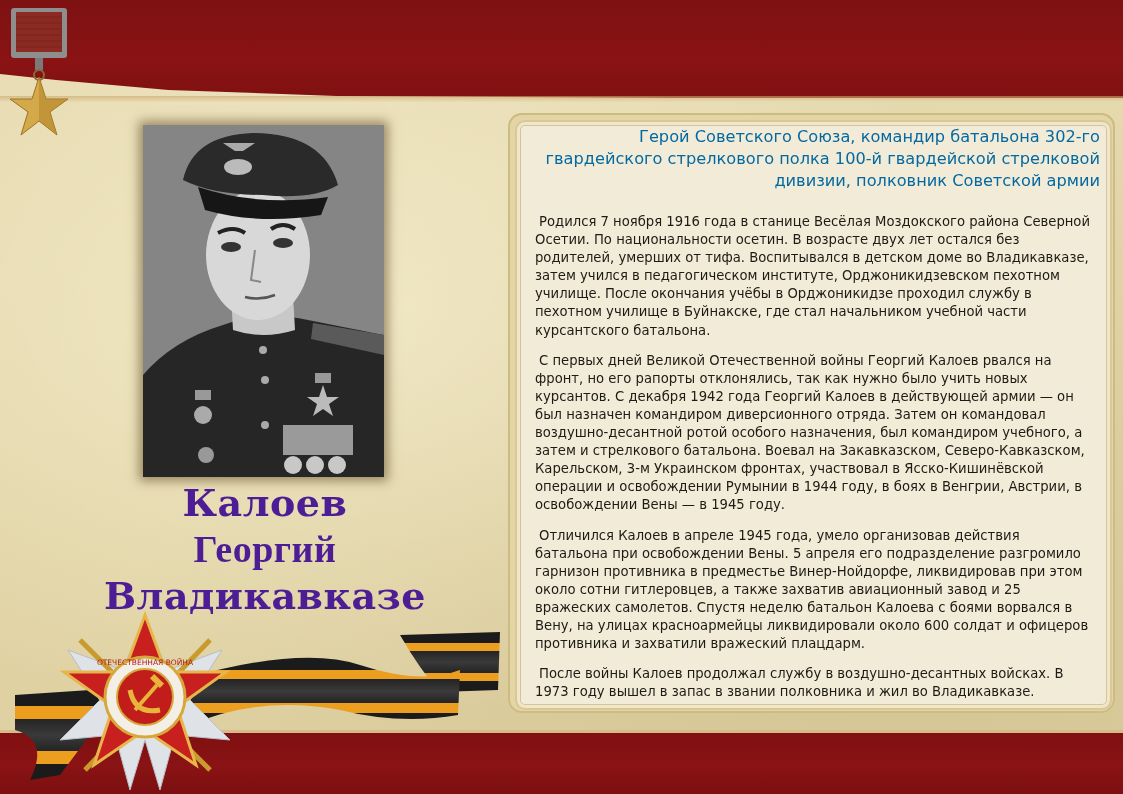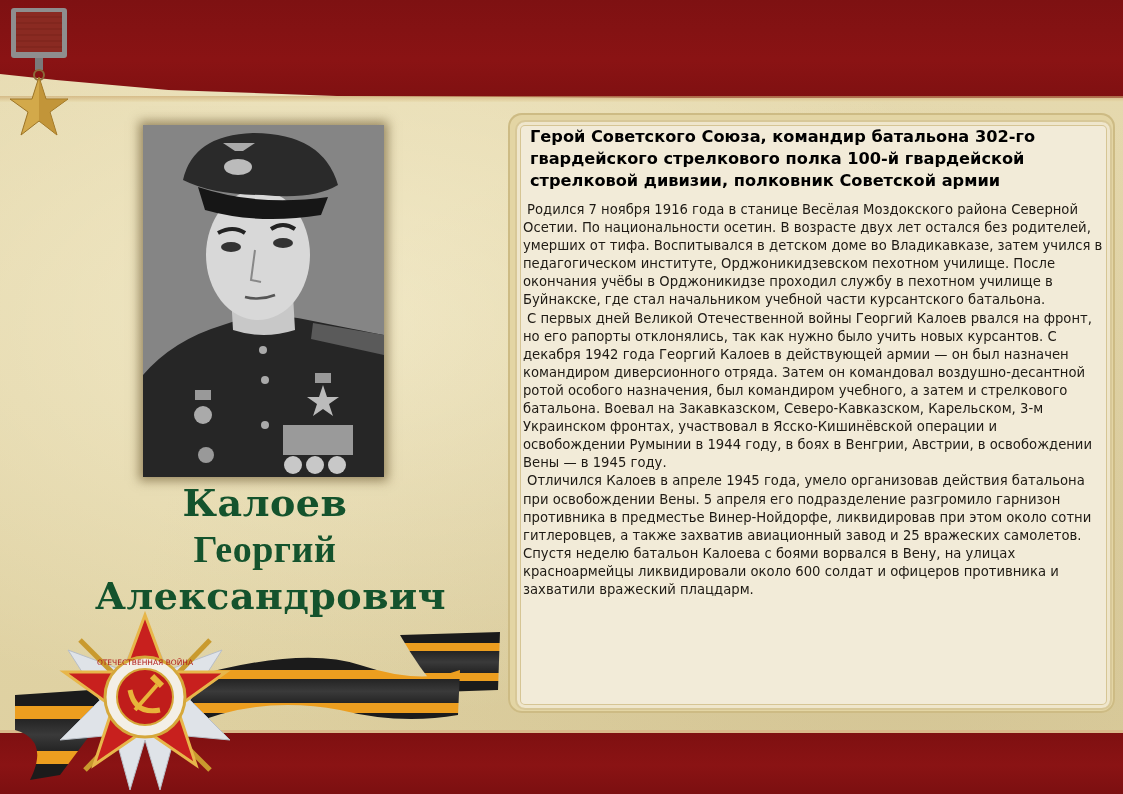--- a/index.html
+++ b/index.html
@@ -16,33 +16,33 @@
   .top-band-edge{position:absolute;left:0;top:96px;width:1123px;height:6px;
     background:linear-gradient(180deg,#c9a46a,#e8dcae);opacity:0.6;}
   .bottom-band{position:absolute;left:0;top:730px;width:1123px;height:64px;
     background:linear-gradient(180deg,#7f1011 0%,#8a1314 50%,#7a0f10 100%);
     border-top:3px solid #d9b98a;}
   .medal{position:absolute;left:8px;top:5px;width:62px;height:135px;}
   .photo-frame{position:absolute;left:143px;top:125px;width:241px;height:352px;
     background:linear-gradient(180deg,#8a8a8a 0%,#7a7a7a 40%,#3a3a3a 65%,#222 100%);
     box-shadow:0 0 10px 4px rgba(90,70,30,0.55);overflow:hidden;}
   .name{position:absolute;left:95px;width:340px;text-align:center;
-    color:#14532d;font-family:"DejaVu Serif",serif;font-weight:bold;
+    color:#4c1d95;font-family:"DejaVu Serif",serif;font-weight:bold;
     font-size:38px;letter-spacing:0.5px;line-height:46px;}
   .panel-outer{position:absolute;left:508px;top:113px;width:607px;height:600px;
     background:#e3d5a4;border-radius:14px;
     box-shadow:inset 0 0 0 2px #cdbb84;}
   .panel-inner{position:absolute;left:515px;top:120px;width:593px;height:586px;
     background:#f2ebd8;border:2px solid #d8c898;border-radius:10px;
     box-shadow:inset 0 0 0 3px #efe6cc,inset 0 0 0 4px #d6c594;}
-  .subtitle{position:absolute;left:530px;top:126px;width:570px;text-align:left;
-    color:#000000;font-weight:bold;font-size:16.2px;line-height:22px;}
+  .subtitle{position:absolute;left:530px;top:126px;width:570px;text-align:right;
+    color:#0369a1;font-weight:normal;font-size:16.2px;line-height:22px;}
   .bio{position:absolute;left:523px;top:201px;width:580px;color:#1e1a14;
     font-size:13.2px;line-height:18.1px;}
-  .bio p{margin:0;text-indent:4px;}
+  .bio p{margin:12px;text-indent:4px;}
   .ribbon-area{position:absolute;left:0;top:610px;width:520px;height:184px;}
 </style>
 </head>
 <body>
 
 <div class="bg-paper"></div>
 <div class="top-band"></div>
 <div class="top-band-edge"></div>
 <div class="bottom-band"></div>
 
@@ -99,21 +99,21 @@
         <circle cx="194" cy="340" r="9"></circle>
       </g>
     <rect x="52" y="265" width="16" height="10" fill="#999"></rect>
     <circle cx="60" cy="290" r="9" fill="#aaa"></circle>
     <circle cx="63" cy="330" r="8" fill="#999"></circle>
   </svg>
 </div>
 
 <div class="name" style="top:480px;">Калоев</div>
 <div class="name" style="top:526px;font-family:Liberation Serif, serif;">Георгий</div>
-<div class="name" style="top:573px;">Александрович</div>
+<div class="name" style="top:573px;">Владикавказе</div>
 
 <svg class="ribbon-area" viewBox="0 0 520 184">
   <defs>
     <linearGradient id="rib" x1="0" y1="0" x2="0" y2="1">
       <stop offset="0" stop-color="#1b1b1b"></stop>
       <stop offset="0.18" stop-color="#1b1b1b"></stop>
       <stop offset="0.18" stop-color="#ec9e1f"></stop>
       <stop offset="0.32" stop-color="#ec9e1f"></stop>
       <stop offset="0.32" stop-color="#242424"></stop>
       <stop offset="0.5" stop-color="#3a3a3a"></stop>
@@ -154,13 +154,14 @@
 
 <div class="panel-outer"></div>
 <div class="panel-inner"></div>
 
 <div class="subtitle">Герой Советского Союза, командир батальона 302-го гвардейского стрелкового полка 100-й гвардейской стрелковой дивизии, полковник Советской армии</div>
 
 <div class="bio">
   <p>Родился 7 ноября 1916 года в станице Весёлая Моздокского района Северной Осетии. По национальности осетин. В возрасте двух лет остался без родителей, умерших от тифа. Воспитывался в детском доме во Владикавказе, затем учился в педагогическом институте, Орджоникидзевском пехотном училище. После окончания учёбы в Орджоникидзе проходил службу в пехотном училище в Буйнакске, где стал начальником учебной части курсантского батальона.</p>
   <p>С первых дней Великой Отечественной войны Георгий Калоев рвался на фронт, но его рапорты отклонялись, так как нужно было учить новых курсантов. С декабря 1942 года Георгий Калоев в действующей армии — он был назначен командиром диверсионного отряда. Затем он командовал воздушно-десантной ротой особого назначения, был командиром учебного, а затем и стрелкового батальона. Воевал на Закавказском, Северо-Кавказском, Карельском, 3-м Украинском фронтах, участвовал в Ясско-Кишинёвской операции и освобождении Румынии в 1944 году, в боях в Венгрии, Австрии, в освобождении Вены — в 1945 году.</p>
   <p>Отличился Калоев в апреле 1945 года, умело организовав действия батальона при освобождении Вены. 5 апреля его подразделение разгромило гарнизон противника в предместье Винер-Нойдорфе, ликвидировав при этом около сотни гитлеровцев, а также захватив авиационный завод и 25 вражеских самолетов. Спустя неделю батальон Калоева с боями ворвался в Вену, на улицах красноармейцы ликвидировали около 600 солдат и офицеров противника и захватили вражеский плацдарм.</p>
+  <p>После войны Калоев продолжал службу в воздушно-десантных войсках. В 1973 году вышел в запас в звании полковника и жил во Владикавказе.</p>
 </div>
 
 </body></html>

